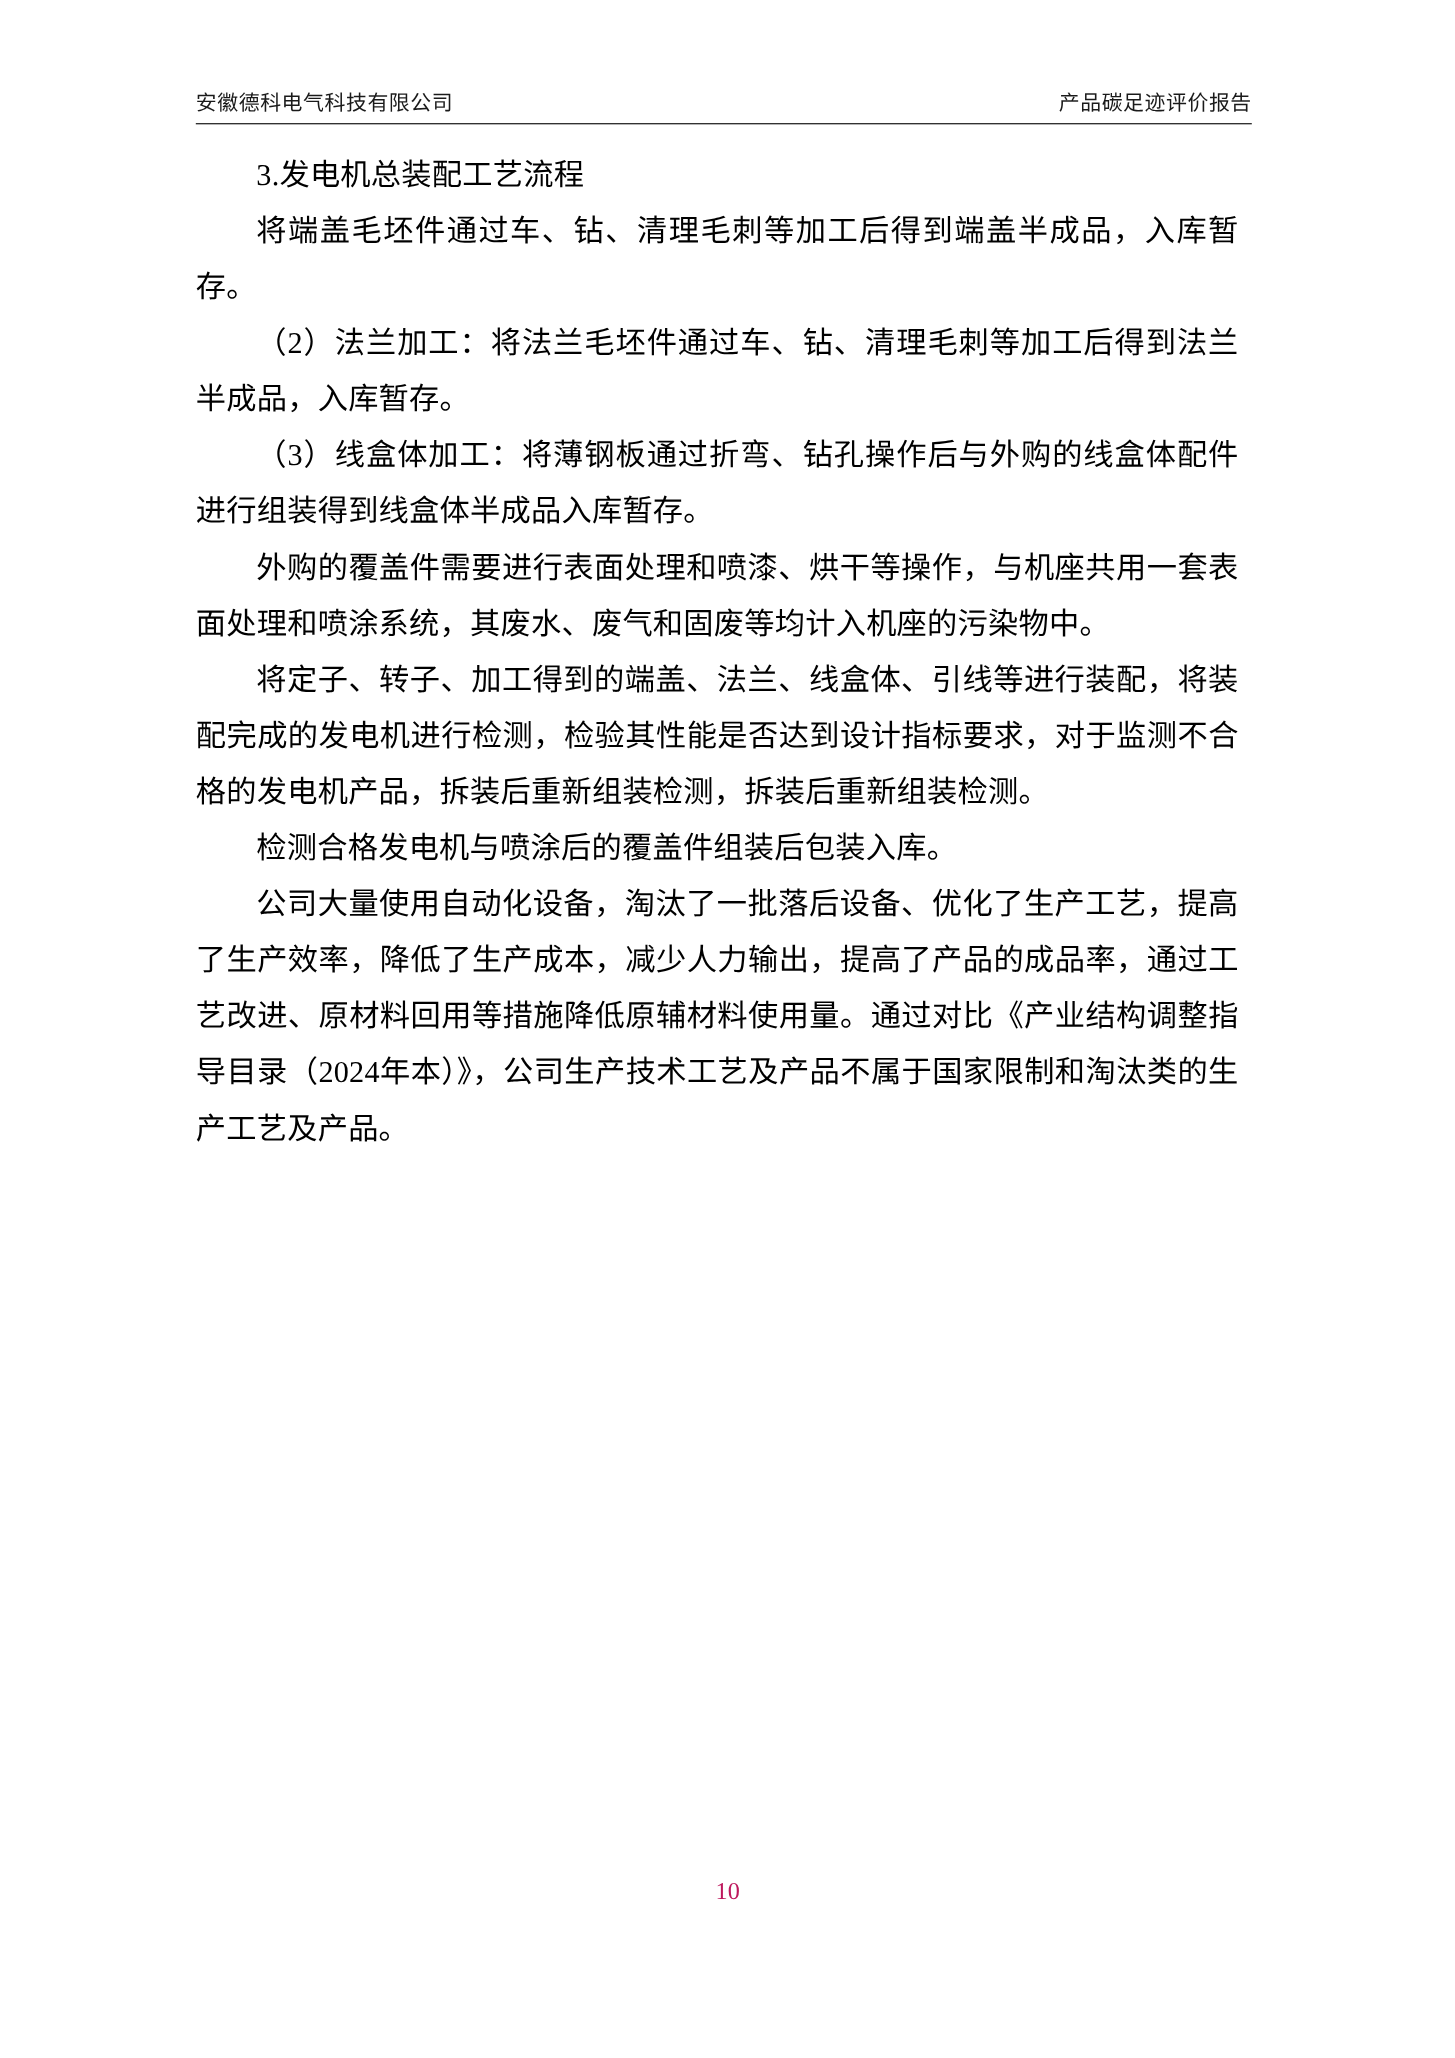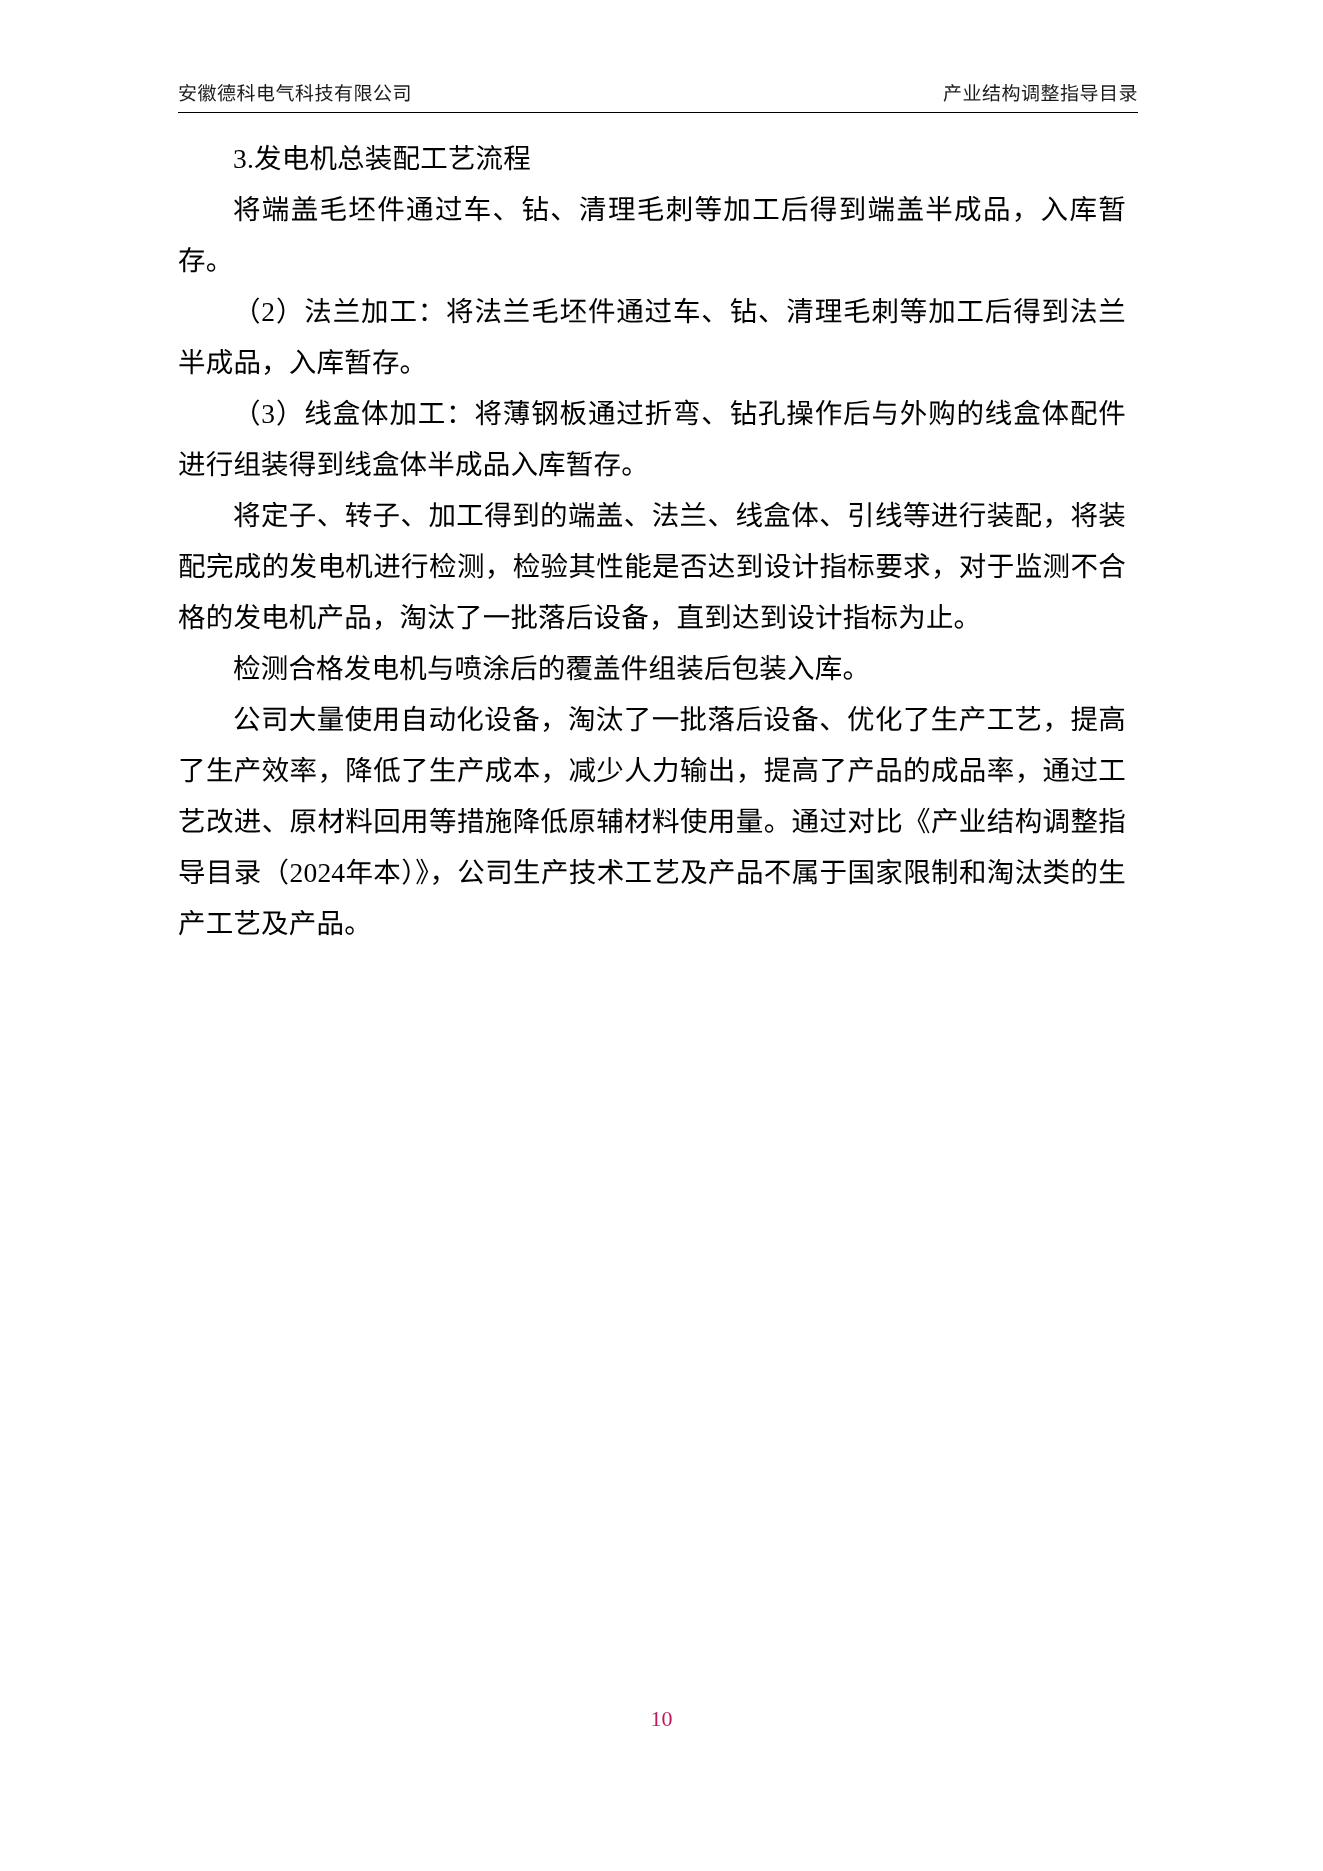--- a/index.html
+++ b/index.html
@@ -78,29 +78,30 @@
     font-family: "Liberation Serif", serif;
   }
 </style>
 </head>
 <body>
 
 <div class="page">
 
   <div class="header">
     <div class="h-left">安徽德科电气科技有限公司</div>
-    <div class="h-right">产业结构调整指导目录</div>
+    <div class="h-right">产品碳足迹评价报告</div>
   </div>
   <div class="header-rule"></div>
 
   <div class="content">
     <p class="para indent2">3.发电机总装配工艺流程</p>
     <p class="para indent2">将端盖毛坯件通过车、钻、清理毛刺等加工后得到端盖半成品，入库暂存。</p>
     <p class="para indent2">（2）法兰加工：将法兰毛坯件通过车、钻、清理毛刺等加工后得到法兰半成品，入库暂存。</p>
     <p class="para indent2">（3）线盒体加工：将薄钢板通过折弯、钻孔操作后与外购的线盒体配件进行组装得到线盒体半成品入库暂存。</p>
-    <p class="para indent2">将定子、转子、加工得到的端盖、法兰、线盒体、引线等进行装配，将装配完成的发电机进行检测，检验其性能是否达到设计指标要求，对于监测不合格的发电机产品，淘汰了一批落后设备，直到达到设计指标为止。</p>
+    <p class="para indent2">外购的覆盖件需要进行表面处理和喷漆、烘干等操作，与机座共用一套表面处理和喷涂系统，其废水、废气和固废等均计入机座的污染物中。</p>
+    <p class="para indent2">将定子、转子、加工得到的端盖、法兰、线盒体、引线等进行装配，将装配完成的发电机进行检测，检验其性能是否达到设计指标要求，对于监测不合格的发电机产品，拆装后重新组装检测，拆装后重新组装检测。</p>
     <p class="para indent2">检测合格发电机与喷涂后的覆盖件组装后包装入库。</p>
     <p class="para indent2">公司大量使用自动化设备，淘汰了一批落后设备、优化了生产工艺，提高了生产效率，降低了生产成本，减少人力输出，提高了产品的成品率，通过工艺改进、原材料回用等措施降低原辅材料使用量。通过对比《产业结构调整指导目录（2024年本）》，公司生产技术工艺及产品不属于国家限制和淘汰类的生产工艺及产品。</p>
   </div>
 
   <div class="footer">10</div>
 
 </div>
 
 </body></html>

